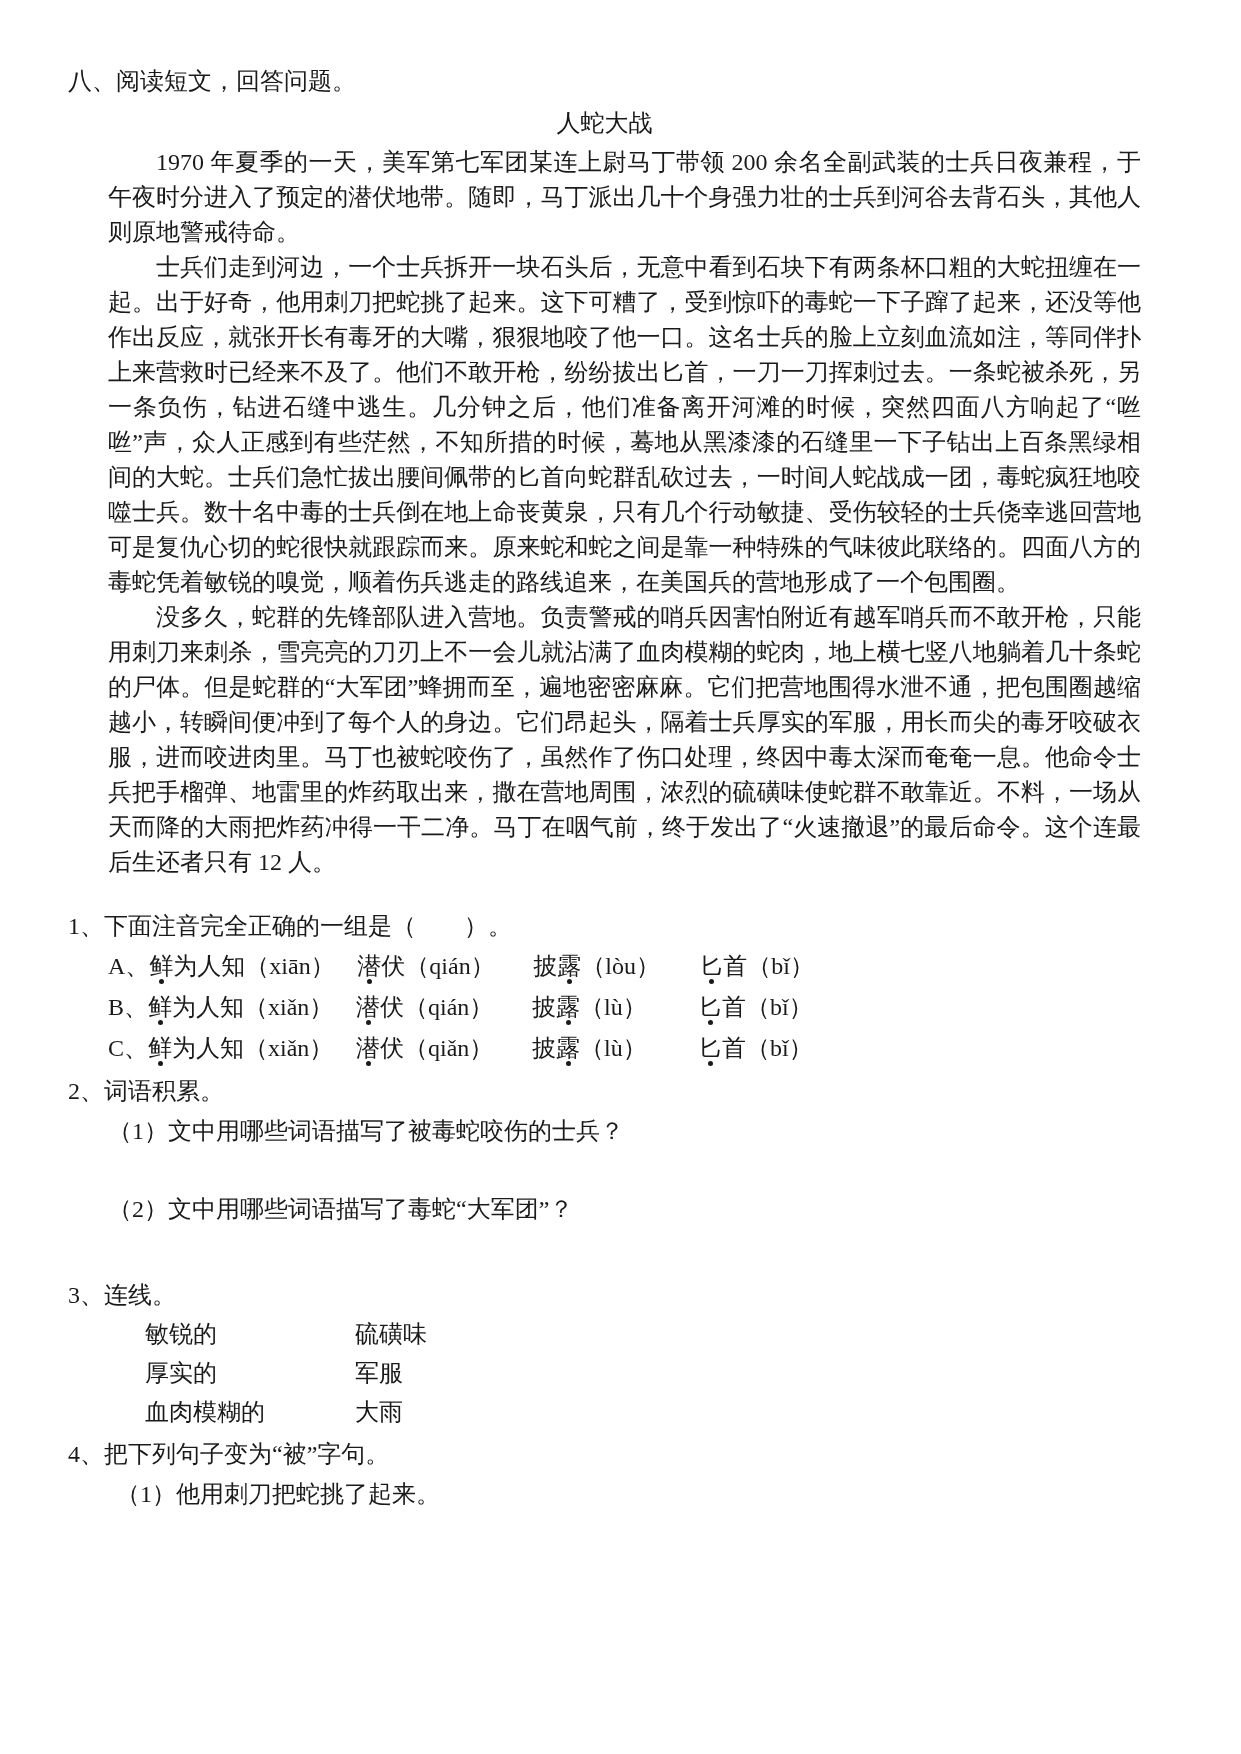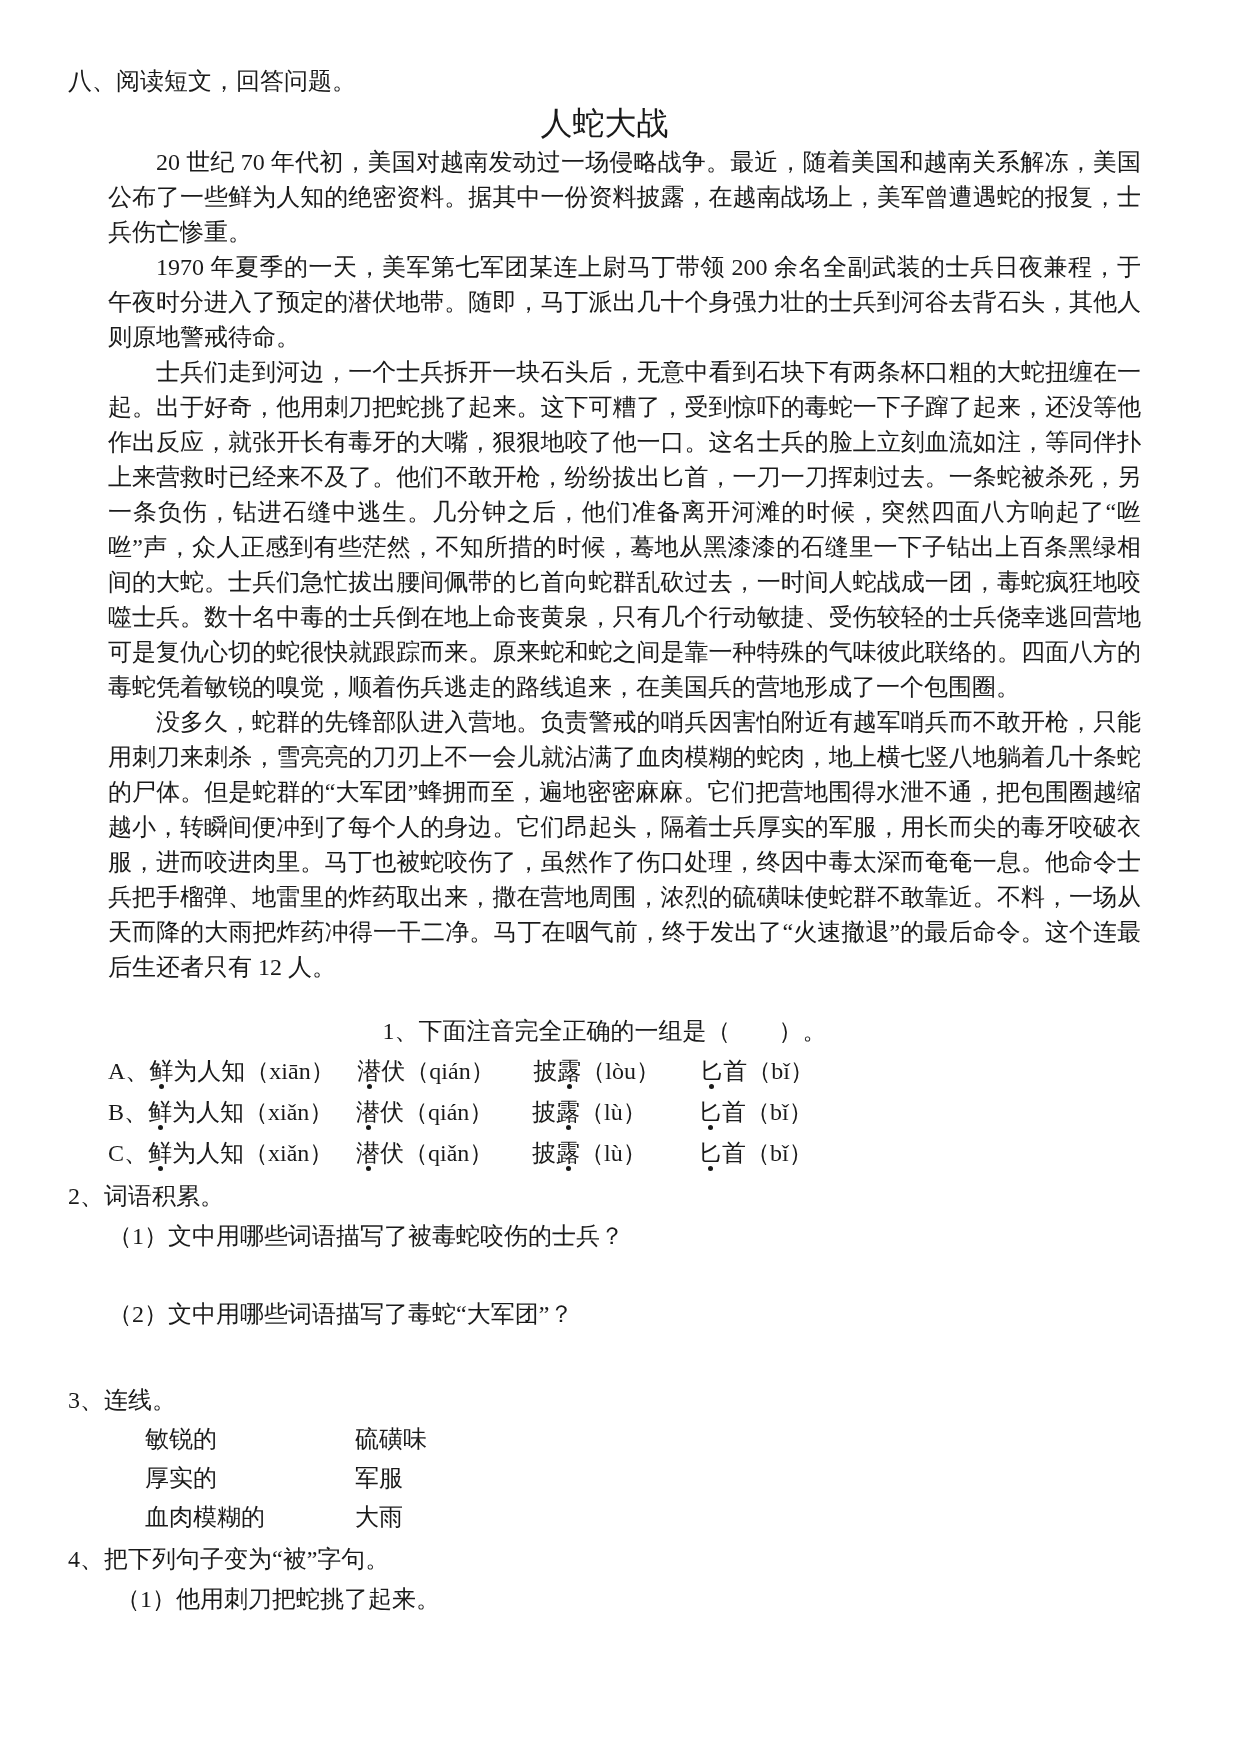--- a/index.html
+++ b/index.html
@@ -19,37 +19,37 @@
     box-sizing: border-box;
     width: 1241px;
     height: 1480px;
     padding: 64px 100px 0 68px;
   }
   .section-header {
     line-height: 35px;
   }
   .passage-title {
     text-align: center;
-    font-size: 32px;
+    font-size: 24px;
     line-height: 36px;
     margin: 6px 0 4px 0;
   }
   .body-col {
     margin-left: 40px;
   }
   .para {
     text-align: justify;
     text-indent: 2em;
     line-height: 35px;
     margin: 0;
   }
   .q-label {
     line-height: 40px;
   }
-  .q1-label { margin-top: 26px; text-align: center; }
+  .q1-label { margin-top: 26px; }
   .opt-row {
     display: flex;
     margin-left: 40px;
     line-height: 41px;
     white-space: nowrap;
   }
   .opt-label { display: inline-block; }
   .opt-item { display: inline-block; }
   .opt-item.w1 { width: 208px; }
   .opt-item.w2 { width: 176px; }
@@ -88,21 +88,20 @@
 </head>
 <body>
 
 <div class="page">
 
   <div class="section-header">八、阅读短文，回答问题。</div>
 
   <div class="passage-title">人蛇大战</div>
 
   <div class="body-col">
-    <p class="para">20 世纪 70 年代初，美国对越南发动过一场侵略战争。最近，随着美国和越南关系解冻，美国公布了一些鲜为人知的绝密资料。据其中一份资料披露，在越南战场上，美军曾遭遇蛇的报复，士兵伤亡惨重。</p>
     <p class="para">1970 年夏季的一天，美军第七军团某连上尉马丁带领 200 余名全副武装的士兵日夜兼程，于午夜时分进入了预定的潜伏地带。随即，马丁派出几十个身强力壮的士兵到河谷去背石头，其他人则原地警戒待命。</p>
     <p class="para">士兵们走到河边，一个士兵拆开一块石头后，无意中看到石块下有两条杯口粗的大蛇扭缠在一起。出于好奇，他用刺刀把蛇挑了起来。这下可糟了，受到惊吓的毒蛇一下子蹿了起来，还没等他作出反应，就张开长有毒牙的大嘴，狠狠地咬了他一口。这名士兵的脸上立刻血流如注，等同伴扑上来营救时已经来不及了。他们不敢开枪，纷纷拔出匕首，一刀一刀挥刺过去。一条蛇被杀死，另一条负伤，钻进石缝中逃生。几分钟之后，他们准备离开河滩的时候，突然四面八方响起了“咝咝”声，众人正感到有些茫然，不知所措的时候，蓦地从黑漆漆的石缝里一下子钻出上百条黑绿相间的大蛇。士兵们急忙拔出腰间佩带的匕首向蛇群乱砍过去，一时间人蛇战成一团，毒蛇疯狂地咬噬士兵。数十名中毒的士兵倒在地上命丧黄泉，只有几个行动敏捷、受伤较轻的士兵侥幸逃回营地可是复仇心切的蛇很快就跟踪而来。原来蛇和蛇之间是靠一种特殊的气味彼此联络的。四面八方的毒蛇凭着敏锐的嗅觉，顺着伤兵逃走的路线追来，在美国兵的营地形成了一个包围圈。</p>
     <p class="para">没多久，蛇群的先锋部队进入营地。负责警戒的哨兵因害怕附近有越军哨兵而不敢开枪，只能用刺刀来刺杀，雪亮亮的刀刃上不一会儿就沾满了血肉模糊的蛇肉，地上横七竖八地躺着几十条蛇的尸体。但是蛇群的“大军团”蜂拥而至，遍地密密麻麻。它们把营地围得水泄不通，把包围圈越缩越小，转瞬间便冲到了每个人的身边。它们昂起头，隔着士兵厚实的军服，用长而尖的毒牙咬破衣服，进而咬进肉里。马丁也被蛇咬伤了，虽然作了伤口处理，终因中毒太深而奄奄一息。他命令士兵把手榴弹、地雷里的炸药取出来，撒在营地周围，浓烈的硫磺味使蛇群不敢靠近。不料，一场从天而降的大雨把炸药冲得一干二净。马丁在咽气前，终于发出了“火速撤退”的最后命令。这个连最后生还者只有 12 人。</p>
   </div>
 
   <div class="q-label q1-label">1、下面注音完全正确的一组是（　　）。</div>
 
   <div class="opt-row">
     <span class="opt-label">A、</span>
     <span class="opt-item w1"><span></span><span class="em-dot">鲜</span><span>为人知（xiān）</span></span>

